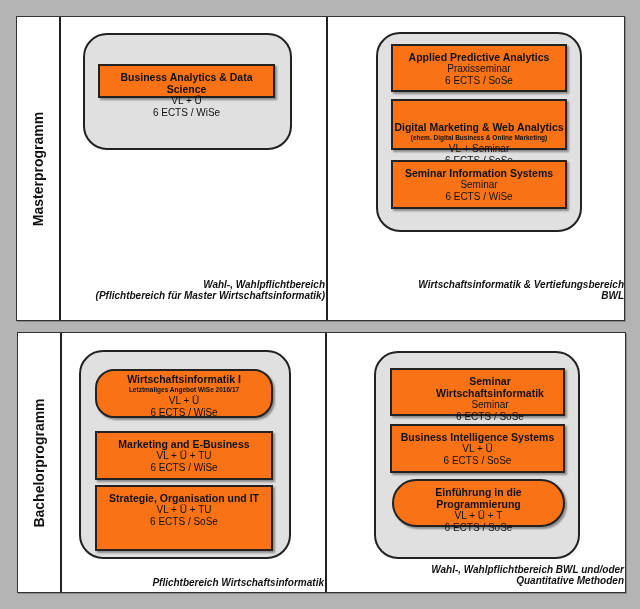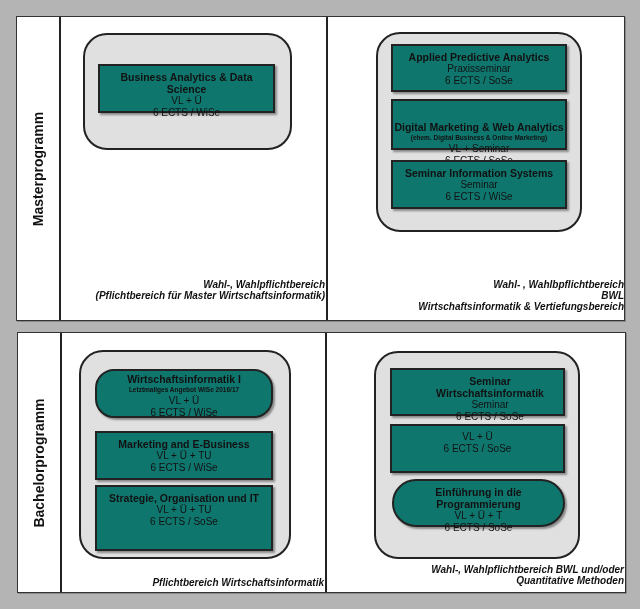--- a/index.html
+++ b/index.html
@@ -19,42 +19,42 @@
     position:absolute; left:50%; top:50%;
     transform:translate(-50%,-50%) rotate(-90deg);
     white-space:nowrap; font-weight:bold; font-size:14px;
   }
   .divider { position:absolute; top:0; bottom:0; width:2px; background:#222; }
   .group {
     position:absolute; background:#e0e0e0; border:2px solid #222;
     border-radius:24px; box-sizing:border-box;
   }
   .course {
-    position:absolute; background:#0f766e; border:2px solid #222; box-sizing:border-box;
+    position:absolute; background:#f97316; border:2px solid #222; box-sizing:border-box;
     box-shadow:2px 2px 2px #8a8a8a; text-align:center; font-size:10px; line-height:12px;
     padding-top:5px;
   }
   .course .t { font-weight:bold; font-size:10.5px; }
   .course .n { font-size:6.5px; font-weight:bold; line-height:10px; }
   .caption {
     position:absolute; text-align:right; font-weight:bold; font-style:italic;
     font-size:10px; line-height:11px;
   }
 </style>
 </head>
 <body>
 
 <div class="panel" style="left:16px; top:16px; width:609px; height:305px;">
   <div class="label-col">
     <div class="label-text">Masterprogramm</div>
   </div>
   <div class="divider" style="left:309px;"></div>
 
   <div class="group" style="left:66px; top:16px; width:209px; height:117px;"></div>
-  <div class="course" style="left:81px; top:47px; width:177px; height:49px;">
+  <div class="course" style="left:81px; top:47px; width:177px; height:34px;">
     <div class="t">Business Analytics &amp; Data Science</div>
     <div>VL + Ü</div>
     <div>6 ECTS / WiSe</div>
   </div>
   <div class="caption" style="left:46px; top:262px; width:262px;">
     <div>Wahl-, Wahlpflichtbereich</div>
     <div>(Pflichtbereich für Master Wirtschaftsinformatik)</div>
   </div>
 
   <div class="group" style="left:359px; top:15px; width:206px; height:200px;"></div>
@@ -68,23 +68,22 @@
     <div class="n">(ehem. Digital Business &amp; Online Marketing)</div>
     <div>VL + Seminar</div>
     <div>6 ECTS / SoSe</div>
   </div>
   <div class="course" style="left:374px; top:143px; width:176px; height:49px;">
     <div class="t">Seminar Information Systems</div>
     <div>Seminar</div>
     <div>6 ECTS / WiSe</div>
   </div>
   <div class="caption" style="left:311px; top:262px; width:296px;">
-    <div>Wahl- , Wahlbpflichtbereich</div>
+    <div>Wirtschaftsinformatik &amp; Vertiefungsbereich</div>
     <div>BWL</div>
-    <div>Wirtschaftsinformatik &amp; Vertiefungsbereich</div>
   </div>
 </div>
 
 <div class="panel" style="left:17px; top:332px; width:609px; height:261px;">
   <div class="label-col">
     <div class="label-text">Bachelorprogramm</div>
   </div>
   <div class="divider" style="left:307px;"></div>
 
   <div class="group" style="left:61px; top:17px; width:212px; height:209px;"></div>
@@ -108,20 +107,21 @@
     <div>Pflichtbereich  Wirtschaftsinformatik</div>
   </div>
 
   <div class="group" style="left:356px; top:18px; width:206px; height:208px;"></div>
   <div class="course" style="left:372px; top:35px; width:175px; height:48px;padding-left:25px;">
     <div class="t">Seminar Wirtschaftsinformatik</div>
     <div>Seminar</div>
     <div>6 ECTS / SoSe</div>
   </div>
   <div class="course" style="left:372px; top:91px; width:175px; height:49px;">
+    <div class="t">Business Intelligence Systems</div>
     <div>VL + Ü</div>
     <div>6 ECTS / SoSe</div>
   </div>
   <div class="course" style="left:374px; top:146px; width:173px; height:48px;border-radius:24px;">
     <div class="t">Einführung in die Programmierung</div>
     <div>VL + Ü + T</div>
     <div>6 ECTS / SoSe</div>
   </div>
   <div class="caption" style="left:310px; top:231px; width:296px;">
     <div>Wahl-, Wahlpflichtbereich BWL und/oder</div>

